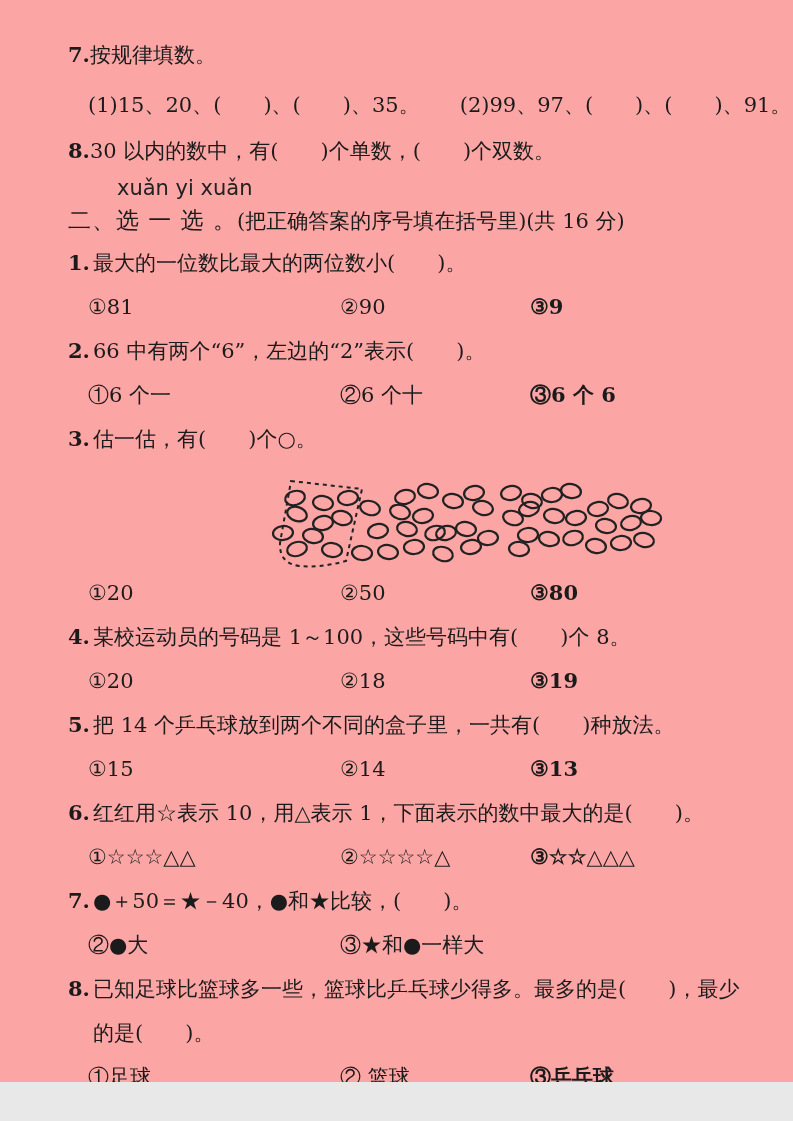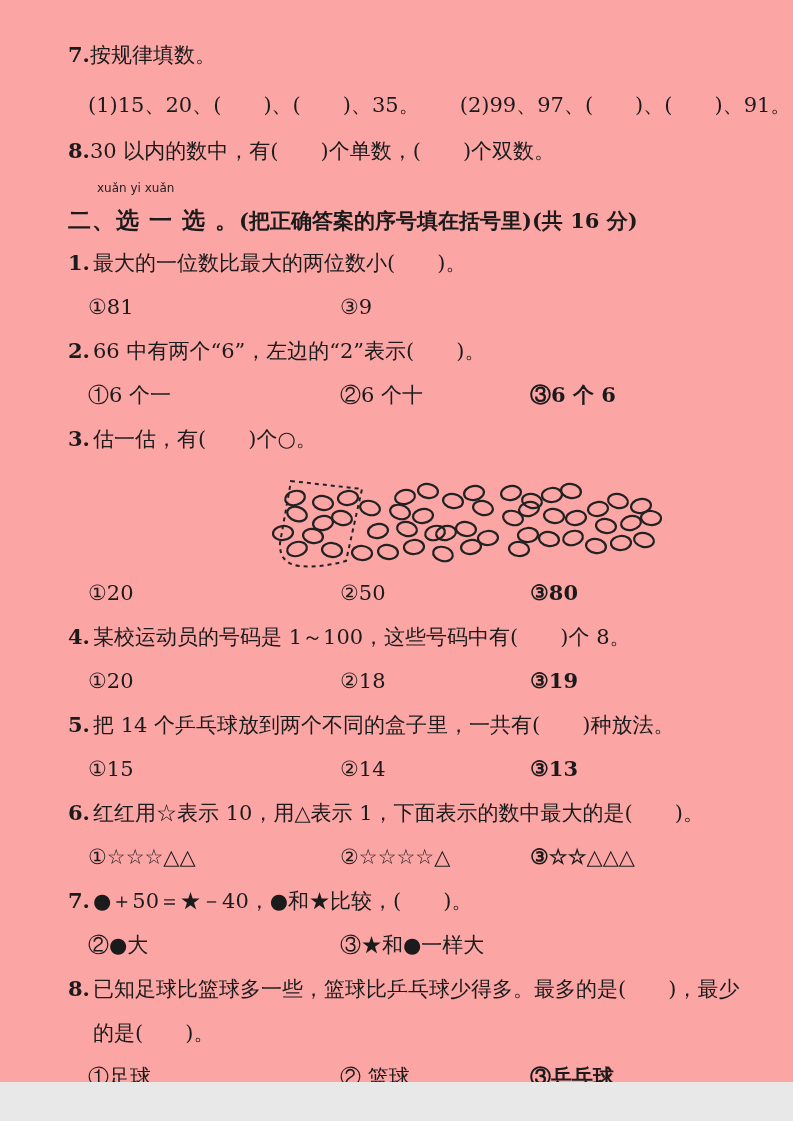--- a/index.html
+++ b/index.html
@@ -15,24 +15,24 @@
     padding:32px 33px 0 68px;
     overflow:hidden;
   }
   .fill-row { line-height:46px; white-space:nowrap; }
   .qrow { display:flex; line-height:44px; }
   .fill-row .qnum, .qrow .qnum { font-weight:bold; min-width:25px; flex:0 0 auto; }
   .qtext { flex:1; }
   .parts { display:flex; gap:40px; padding-left:20px; margin-top:4px; }
   .pinyin {
     font-family:"DejaVu Sans","Liberation Sans",sans-serif;
-    font-size:12px; line-height:24px; margin-top:2px; margin-left:29px;
+    font-size:21px; line-height:24px; margin-top:2px; margin-left:49px;
     color:#222;
   }
-  .sec-header { line-height:40px; font-weight:bold; }
+  .sec-header { line-height:40px; font-weight:normal; }
   .sec-title { font-size:23px; letter-spacing:1px; }
   .sec-note { font-size:21px; }
   .opts { display:flex; line-height:44px; padding-left:20px; }
   .opt:nth-child(1){ width:252px; }
   .opt:nth-child(2){ width:190px; }
   .opt:nth-child(3){ flex:1;font-weight:bold; }
   .ovals-figure { display:block; width:400px; height:110px; margin-left:197px; }
 </style>
 </head>
 <body>
@@ -59,20 +59,21 @@
     </div>
     <div id="questions">
   <div class="qblock">
     <div class="qrow">
       <span class="qnum">1.</span>
       <span class="qtext">最大的一位数比最大的两位数小(　　)。</span>
     </div>
 
     <div class="opts">
             <span class="opt">①81</span>
+            <span class="opt">②90</span>
             <span class="opt">③9</span>
           </div>
   </div>
 
   <div class="qblock">
     <div class="qrow">
       <span class="qnum">2.</span>
       <span class="qtext">66 中有两个“6”，左边的“2”表示(　　)。</span>
     </div>
 

